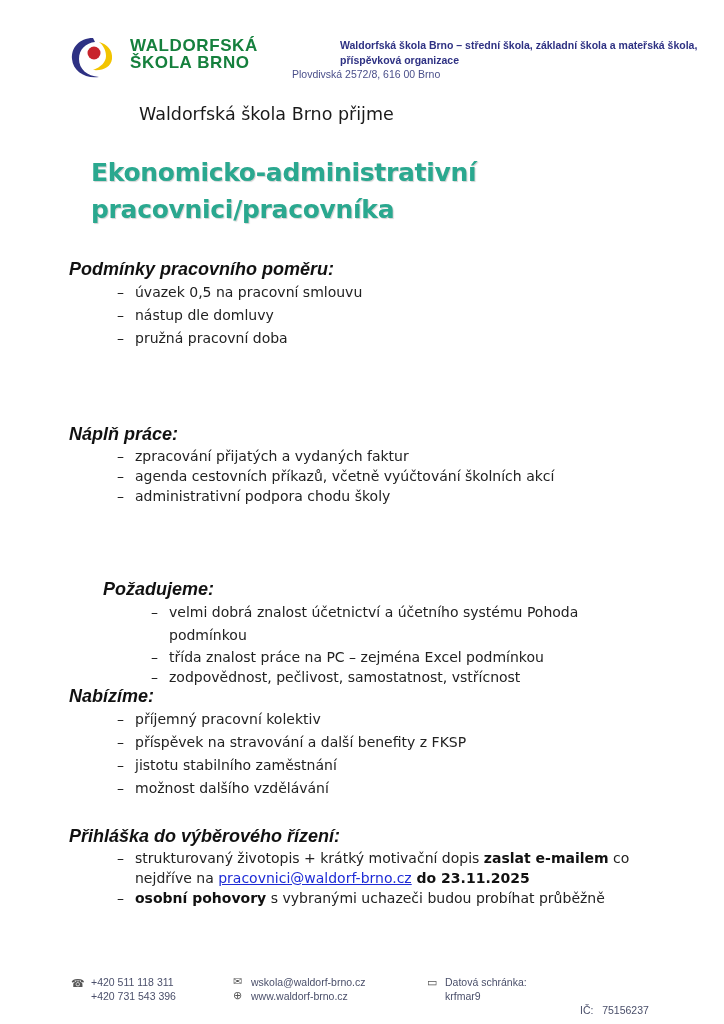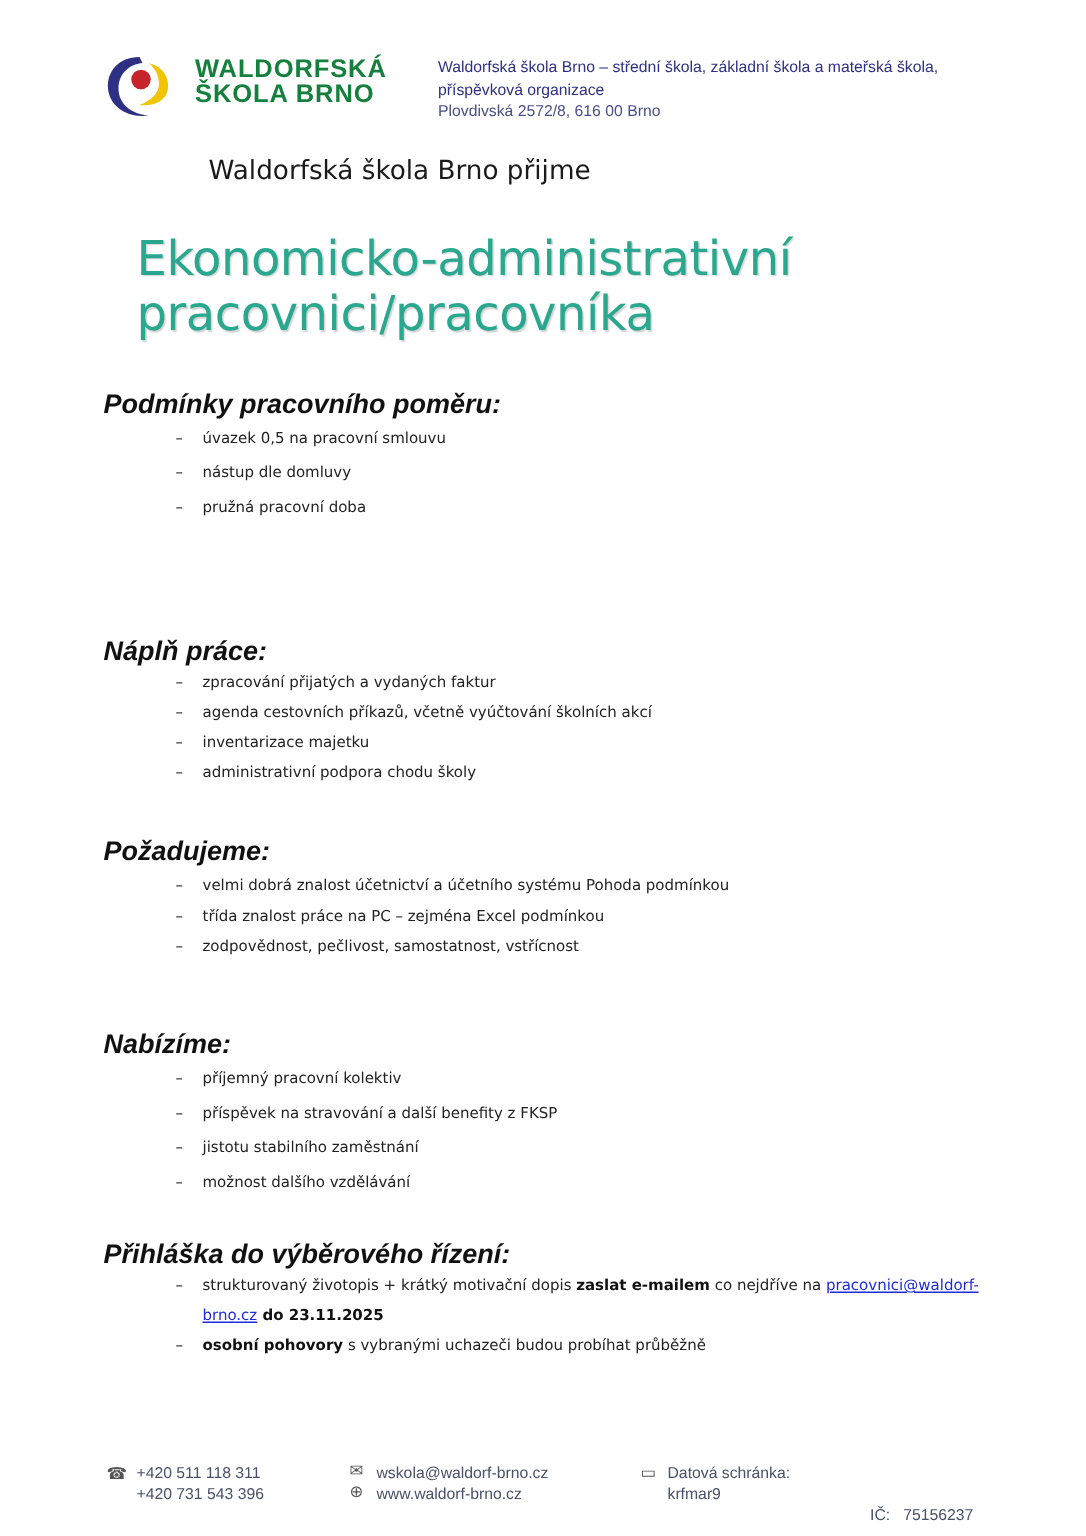--- a/index.html
+++ b/index.html
@@ -3,30 +3,30 @@
   <meta charset="utf-8">
   <style>
     * { margin: 0; padding: 0; box-sizing: border-box; }
     html, body { width: 724px; height: 1024px; background: #ffffff; overflow: hidden; }
     body { position: relative; font-family: "DejaVu Sans", sans-serif; color: #1c1c1c; }
 
     .header { position: absolute; left: 0; top: 0; width: 724px; height: 95px; }
     .logo { position: absolute; left: 69px; top: 34px; width: 52px; height: 46px; }
     .logo-text { position: absolute; left: 130px; top: 37px; font-family: "Liberation Sans", sans-serif; font-weight: bold; color: #15803d; font-size: 17px; line-height: 17px; letter-spacing: 0.6px; }
     .school-info { position: absolute; left: 292px; top: 38px; font-family: "Liberation Sans", sans-serif; color: #2e3183; font-size: 10.5px; line-height: 14.5px; }
-    .school-info .name { font-weight: normal; }
+    .school-info .name { font-weight: bold; margin-left: 48px; }
     .school-info .addr { color: #4a4f8a; }
 
     .intro { position: absolute; left: 91px; top: 104px; font-size: 17.5px; color: #1a1a1a; margin-left: 48px; }
-    .title { position: absolute; left: 91px; top: 154px; font-family: "DejaVu Sans", sans-serif; font-weight: normal; color: #2aa88f; font-size: 32px; line-height: 37px; letter-spacing: -0.3px; text-shadow: 1px 1px 1px rgba(0,0,0,0.18); }
+    .title { position: absolute; left: 91px; top: 154px; font-family: "DejaVu Sans", sans-serif; font-weight: bold; color: #2aa88f; font-size: 25px; line-height: 37px; letter-spacing: -0.3px; text-shadow: 1px 1px 1px rgba(0,0,0,0.18); }
 
     .section { position: absolute; left: 69px; }
     .section h2 { font-family: "Liberation Sans", sans-serif; font-style: italic; font-weight: bold; font-size: 18px; color: #111; line-height: 24px; }
     .section ul { list-style: none; margin-left: 48px; }
-    .section li { position: relative; padding-left: 18px; font-family: "DejaVu Sans", sans-serif; font-size: 10px; line-height: 23px; color: #222; }
+    .section li { position: relative; padding-left: 18px; font-family: "DejaVu Sans", sans-serif; font-size: 14px; line-height: 23px; color: #222; }
     .section li::before { content: "–"; position: absolute; left: 0; top: 0; }
     .section li.tight { line-height: 20px; }
     .section li b { font-weight: bold; color: #111; margin-top: 12px; }
     .section a { color: #1e2bd6; text-decoration: underline; }
 
     .footer { position: absolute; left: 0; top: 975px; width: 724px; height: 40px; font-family: "Liberation Sans", sans-serif; font-size: 10.5px; color: #4a4f6a; line-height: 14px; }
     .fcol { position: absolute; top: 0; }
     .ficon { position: absolute; left: 0; top: 1px; font-size: 11px; color: #555; }
   </style>
 </head>
@@ -63,26 +63,25 @@
     <li>nástup dle domluvy</li>
     <li>pružná pracovní doba</li>
   </ul>
 </div>
 
 <div class="section" style="top:422px;">
   <h2>Náplň práce:</h2>
   <ul>
     <li class="tight">zpracování přijatých a vydaných faktur</li>
     <li class="tight">agenda cestovních příkazů, včetně vyúčtování školních akcí</li>
-    <li class="tight">inventarizace majetku</li>
     <li class="tight">administrativní podpora chodu školy</li>
   </ul>
 </div>
 
-<div class="section" style="top:555px;">
+<div class="section" style="top:577px;margin-left:34px;">
   <h2>Požadujeme:</h2>
   <ul>
     <li style="width:470px;">velmi dobrá znalost účetnictví a účetního systému Pohoda podmínkou</li>
     <li class="tight">třída znalost práce na PC – zejména Excel podmínkou</li>
     <li class="tight">zodpovědnost, pečlivost, samostatnost, vstřícnost</li>
   </ul>
 </div>
 
 <div class="section" style="top:684px;">
   <h2>Nabízíme:</h2>

